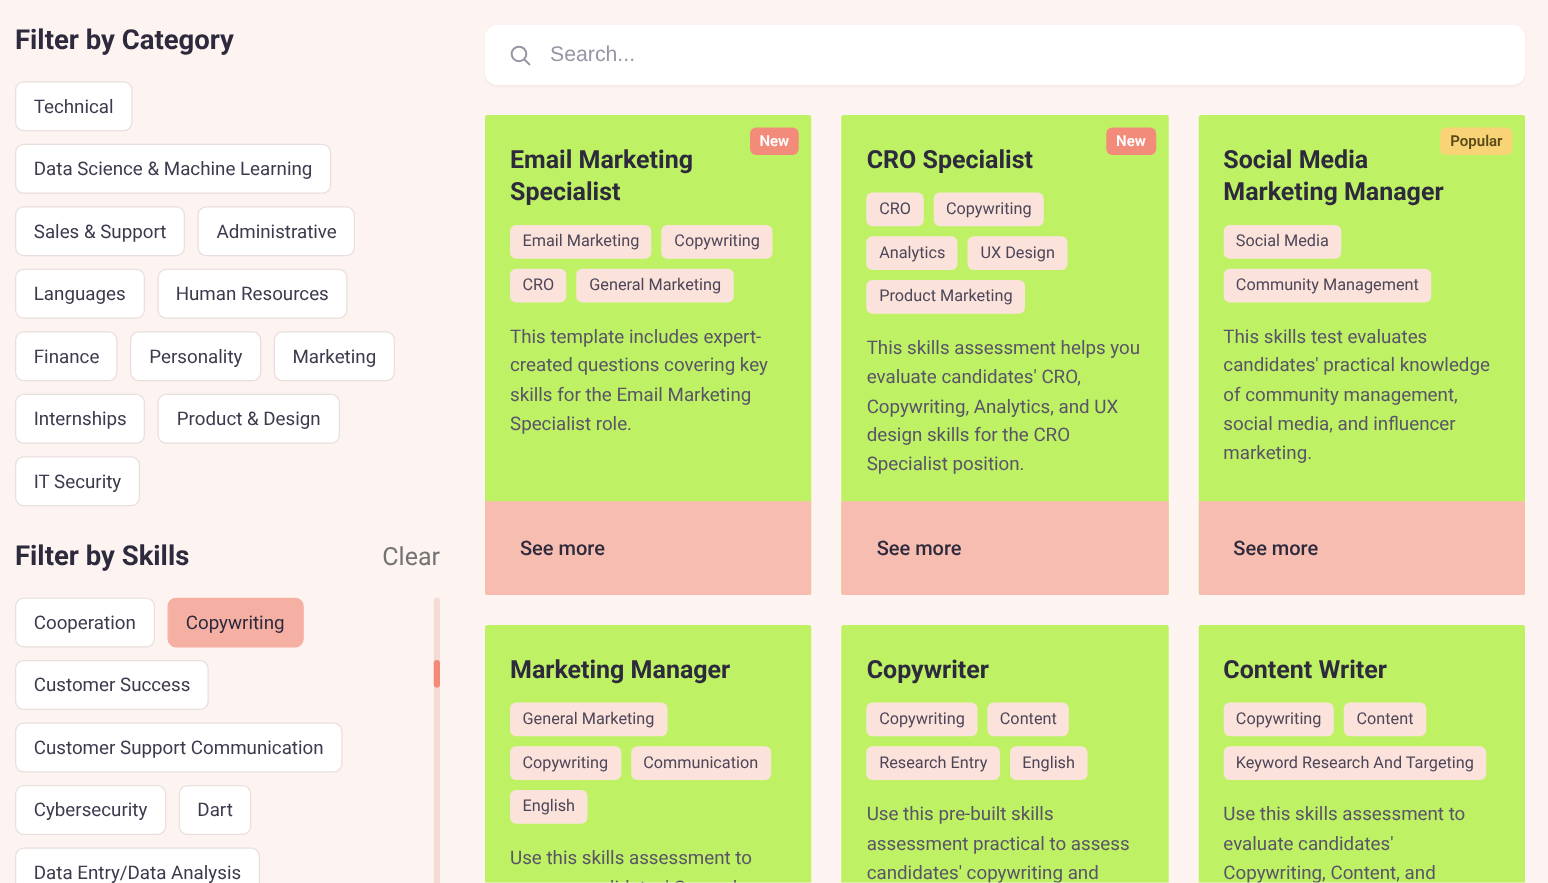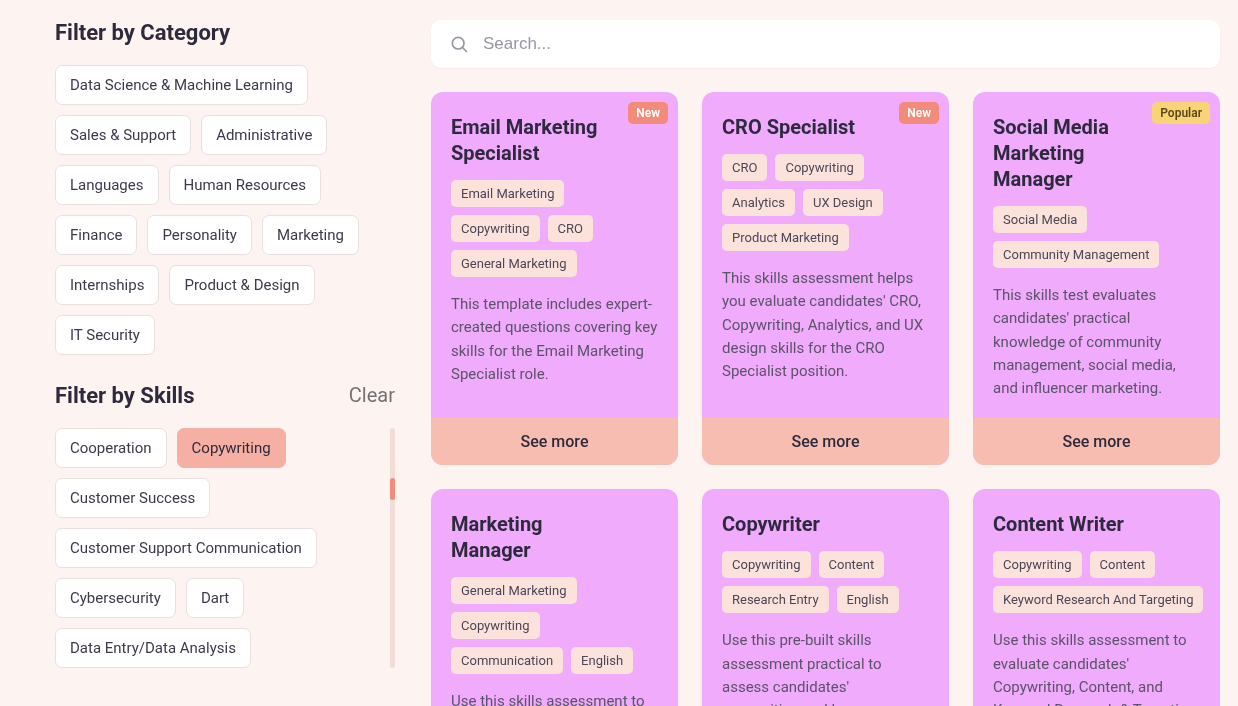--- a/index.html
+++ b/index.html
@@ -7,21 +7,20 @@
     font-family: -apple-system, BlinkMacSystemFont, "Segoe UI", Roboto, Helvetica, Arial, sans-serif;
     background: #fdf3f0;
     color: #2d2a3d;
     width: 1238px;
     height: 706px;
     overflow: hidden;
   }
   .layout {
     display: flex;
     height: 100%;
-    margin-left: 43px;
   }
   .sidebar {
     width: 370px;
     padding: 20px 18px 0 12px;
     overflow-y: auto;
   }
   .sidebar h2 {
     font-size: 22px;
     font-weight: 700;
     color: #2d2a3d;
@@ -107,22 +106,22 @@
     width: 100%;
     background: transparent;
   }
   .search-bar input::placeholder { color: #9a95a5; }
   .cards {
     display: grid;
     grid-template-columns: repeat(3, 1fr);
     gap: 24px;
   }
   .card {
-    background: #f0abfc;
-    border-radius: 12px;
+    background: #bef264;
+    border-radius: 2px;
     display: flex;
     flex-direction: column;
     position: relative;
     overflow: hidden;
   }
   .card-body {
     padding: 22px 20px 18px 20px;
     flex: 1;
   }
   .badge {
@@ -158,35 +157,35 @@
     border-radius: 5px;
     white-space: nowrap;
   }
   .card p {
     font-size: 15px;
     color: #5a5468;
     line-height: 1.55;
   }
   .see-more {
     background: #f7bdb0;
-    text-align: center;
-    padding: 14px;
+    padding: 28px;
     font-size: 16px;
     font-weight: 500;
     color: #2d2a3d;
     cursor: pointer;
   }
 </style>
 </head>
 <body>
 
 <div class="layout">
   <aside class="sidebar">
     <h2>Filter by Category</h2>
     <div class="chips" id="category-chips">
+        <div class="chip">Technical</div>
         <div class="chip">Data Science &amp; Machine Learning</div>
         <div class="chip">Sales &amp; Support</div>
         <div class="chip">Administrative</div>
         <div class="chip">Languages</div>
         <div class="chip">Human Resources</div>
         <div class="chip">Finance</div>
         <div class="chip">Personality</div>
         <div class="chip">Marketing</div>
         <div class="chip">Internships</div>
         <div class="chip">Product &amp; Design</div>

